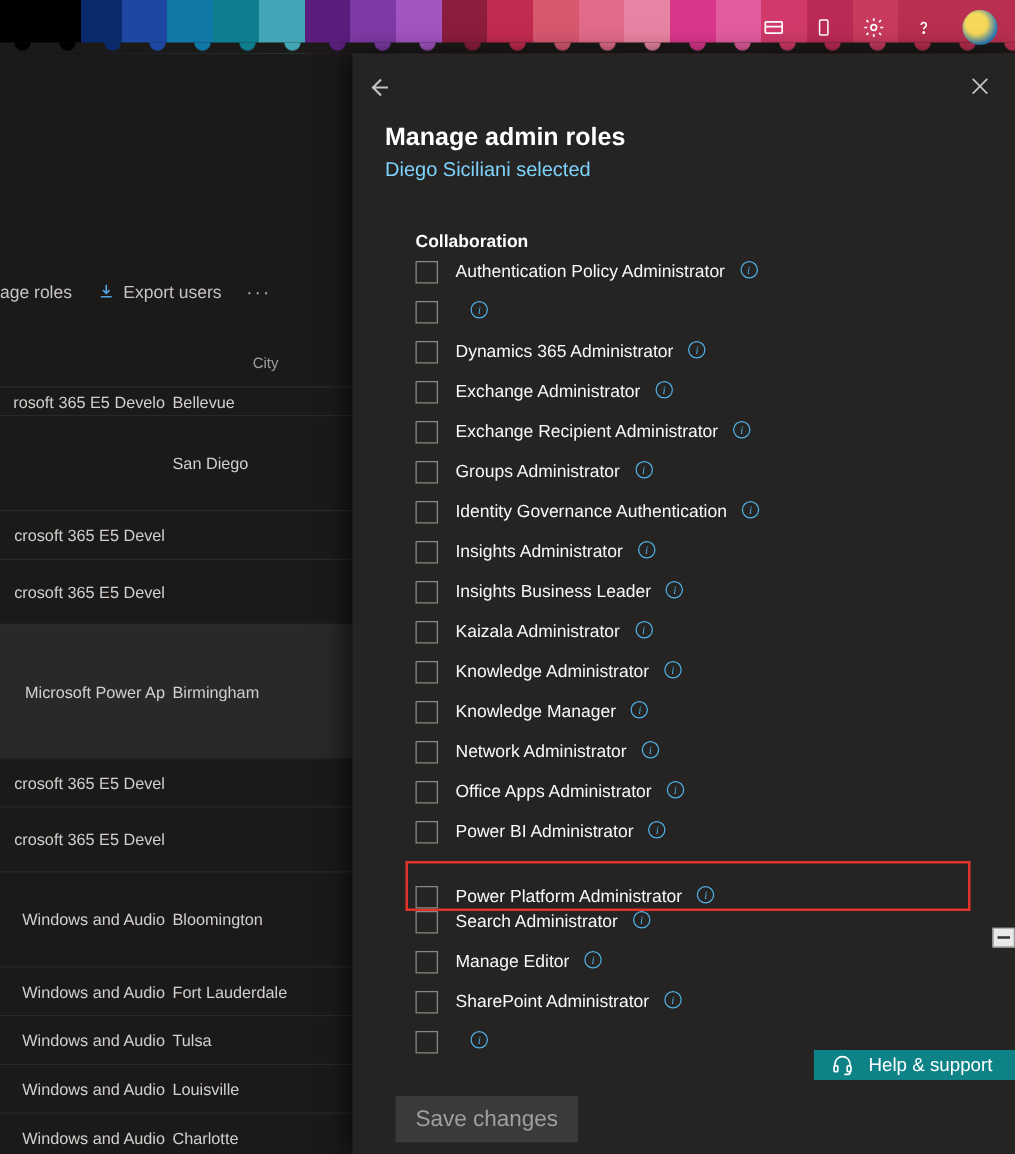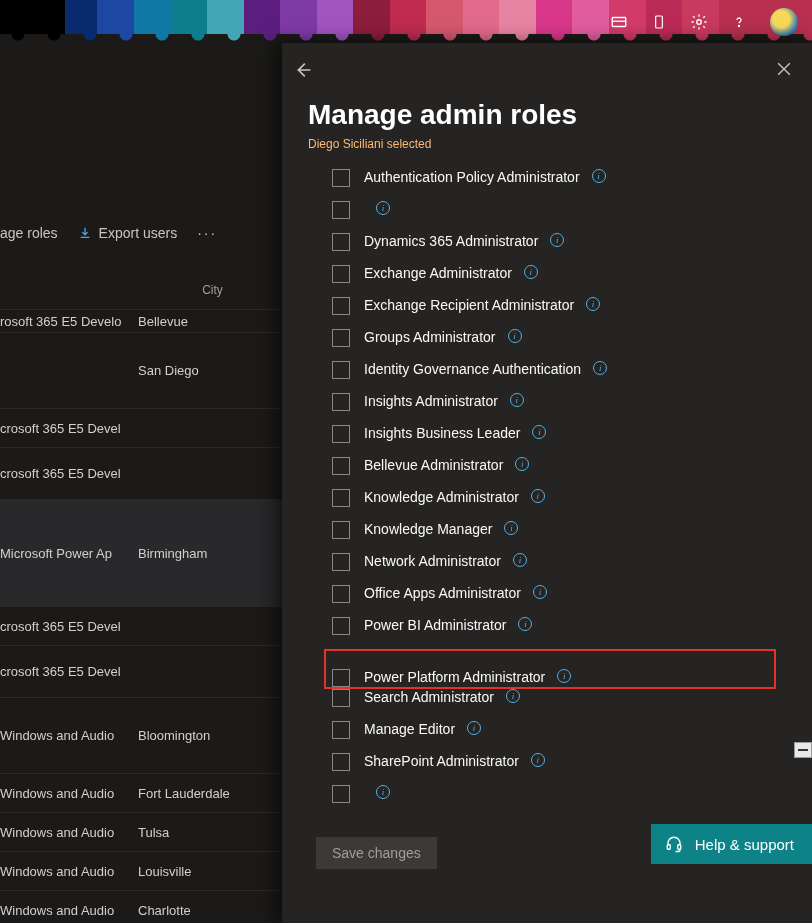--- a/index.html
+++ b/index.html
@@ -41,35 +41,35 @@
   .more-dots { letter-spacing:2px; cursor:pointer; }
   
   .header-row { position:absolute; top:228px; left:0; right:0; padding: 12px 0 12px 0; display:flex; font-size:12px; color:#a19f9d; }
   .col-lic { width:132px; padding-left:0; text-align:left; }
   .col-city { width:155px; padding-left:6px;text-align:center; }
   .col-country { width:100px; padding-left:6px; }
   
   .rows { position:absolute; top:266px; left:0; right:0; }
   .row { display:flex; height:39px; align-items:center; font-size:13px; color:#d2d0ce; border-top:1px solid #2b2a29; }
   .row.highlight { background:#29282b; }
-  .row .c1 { width:132px; padding-left:0; overflow:hidden; white-space:nowrap; text-overflow:ellipsis; }
+  .row .c1 { width:132px; padding-left:0; overflow:hidden; white-space:nowrap; text-overflow:ellipsis;text-align:right; }
   .row .c2 { width:155px; padding-left:6px; overflow:hidden; white-space:nowrap; }
   .row .c3 { width:100px; padding-left:6px; overflow:hidden; white-space:nowrap; }
   
   
   .panel {
     position:absolute; top:43px; right:0; width:530px; bottom:0; background:#252423;
     box-shadow: -6px 0 18px rgba(0,0,0,.6);
     z-index:5;
   }
   .panel-head { position:relative; padding: 18px 22px 14px 22px; }
   .back-btn { position:absolute; left:10px; top:16px; width:24px; height:24px; cursor:pointer; color:#c8c6c4; }
   .close-btn { position:absolute; right:14px; top:16px; width:24px; height:24px; cursor:pointer; color:#c8c6c4; }
-  .panel-title { font-size:28px; font-weight:600; color:#fff; margin-top:38px; margin-left:4px; }
-  .panel-sub { font-size:12px; color:#fdba74; margin-top:6px; margin-left:4px; }
+  .panel-title { font-size:20px; font-weight:600; color:#fff; margin-top:38px; margin-left:4px; }
+  .panel-sub { font-size:16px; color:#7dd3fc; margin-top:6px; margin-left:4px; }
   
   .panel-scroll {
     position:absolute; top:126px; left:0; right:8px; bottom:0; overflow-y:scroll;
   }
   .panel-scroll::-webkit-scrollbar { width:16px; }
   .panel-scroll::-webkit-scrollbar-track { background:#f0f0f0; }
   .panel-scroll::-webkit-scrollbar-thumb { background:#c2c2c2; }
   
   .section-label { font-size:14px; font-weight:600; color:#fff; padding: 16px 0 8px 50px; }
   
@@ -83,30 +83,30 @@
   .info-icon {
     width:14px; height:14px; border:1px solid #50b0e6; border-radius:50%; margin-left:12px;
     display:inline-flex; align-items:center; justify-content:center;
     color:#50b0e6; font-size:9px; font-style:italic; font-family:Georgia,serif;
     cursor:pointer;
   }
   .highlight-box { border:2px solid #e3322a; padding:18px 6px; margin-left:-8px; margin-right:8px; }
   
   .save-row { padding: 20px 0 14px 34px; }
   .save-btn {
-    background:#3b3a39; color:#a19f9d; border:none; font-size:14px; padding:8px 16px; cursor:not-allowed;
+    background:#3b3a39; color:#a19f9d; border:none; font-size:18px; padding:8px 16px; cursor:not-allowed;
   }
   
   
   .mini-minus { position:absolute; right:0; top:742px; width:18px; height:16px; background:#e9e9e9; border:1px solid #999; display:flex; align-items:center; justify-content:center; z-index:6; }
   .mini-minus span { width:10px; height:2px; background:#333; }
   
   
   .help-pill {
-    position:absolute; right:0; bottom:59px; height:40px; background:#0d8387; color:#fff;
+    position:absolute; right:0; bottom:59px; height:24px; background:#0d8387; color:#fff;
     display:flex; align-items:center; padding:0 18px 0 14px; gap:12px; font-size:15px;
     z-index:10; cursor:pointer;
   }
   .headset { width:18px; height:18px; }
   
   svg { display:block; }
 </style>
 </head>
 <body>
 
@@ -234,20 +234,21 @@
     <span class="close-btn">
       <svg viewBox="0 0 24 24" width="20" height="20" fill="none" stroke="#c8c6c4" stroke-width="1.6">
           <path d="M5 5l14 14M19 5L5 19"></path>
         </svg>
     </span>
     <div class="panel-title">Manage admin roles</div>
     <div class="panel-sub">Diego Siciliani selected</div>
   </div>
 
   <div class="panel-scroll">
+    <div class="section-label">Collaboration</div>
     <div class="role-list" id="role-list">
         <div class="role-item">
           <span class="role-check"></span>
           <span class="role-label">Authentication Policy Administrator</span>
           <span class="info-icon">i</span>
         </div>
         <div class="role-item">
           <span class="role-check"></span>
           <span class="info-icon">i</span>
         </div>
@@ -281,21 +282,21 @@
           <span class="role-label">Insights Administrator</span>
           <span class="info-icon">i</span>
         </div>
         <div class="role-item">
           <span class="role-check"></span>
           <span class="role-label">Insights Business Leader</span>
           <span class="info-icon">i</span>
         </div>
         <div class="role-item">
           <span class="role-check"></span>
-          <span class="role-label">Bellevue Administrator</span>
+          <span class="role-label">Kaizala Administrator</span>
           <span class="info-icon">i</span>
         </div>
         <div class="role-item">
           <span class="role-check"></span>
           <span class="role-label">Knowledge Administrator</span>
           <span class="info-icon">i</span>
         </div>
         <div class="role-item">
           <span class="role-check"></span>
           <span class="role-label">Knowledge Manager</span>

